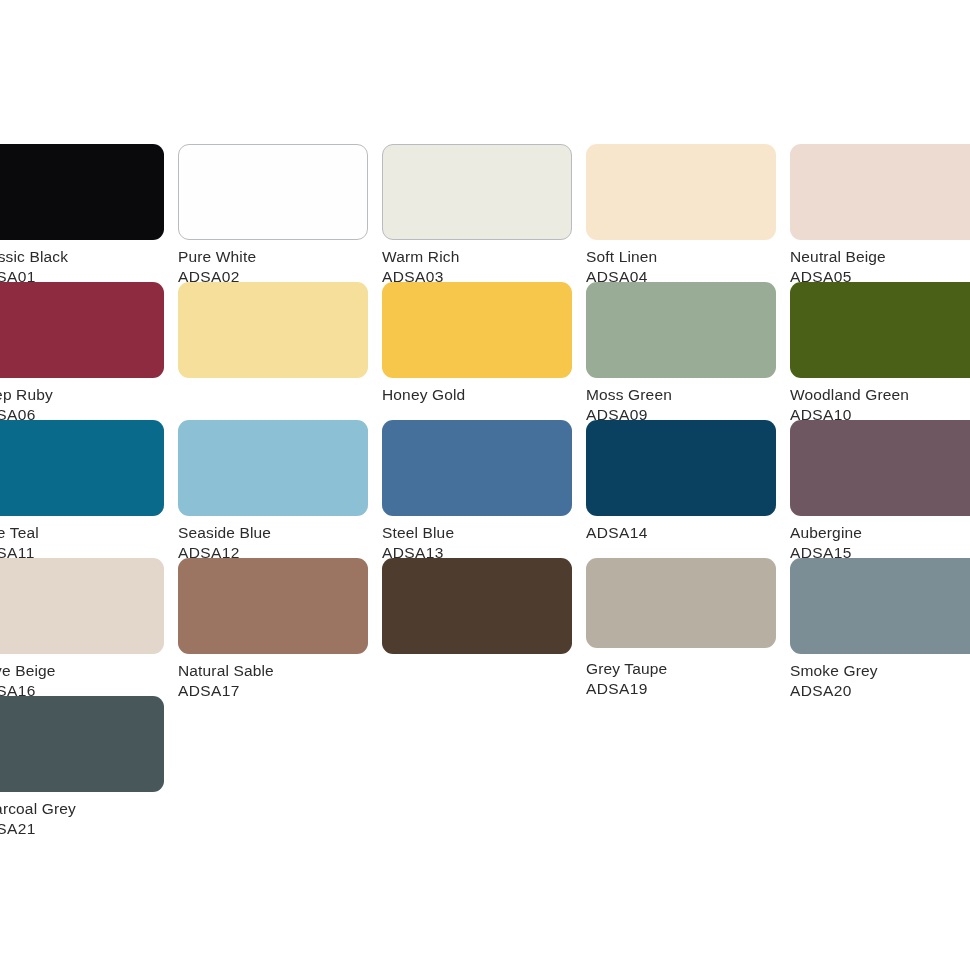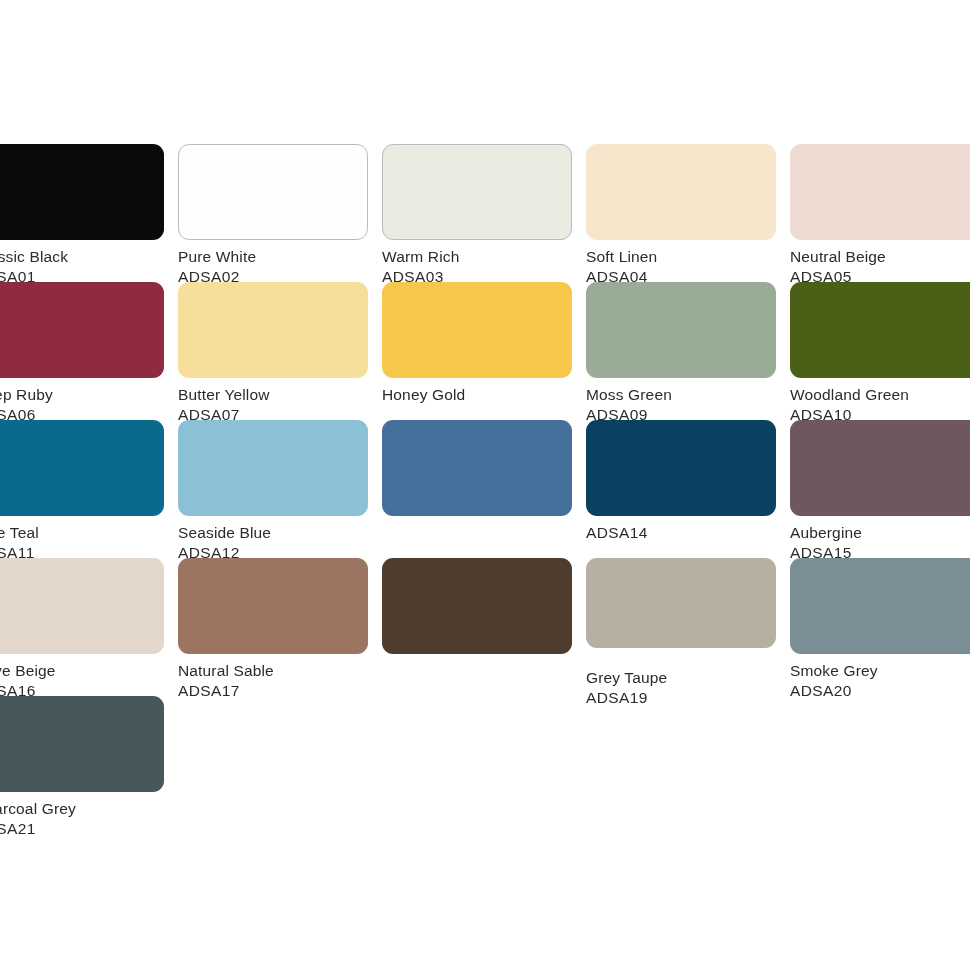--- a/index.html
+++ b/index.html
@@ -63,21 +63,21 @@
     font-size: 15.5px;
     letter-spacing: 0.15px;
     white-space: nowrap;
   }
   .swatch-code {
     letter-spacing: 0.4px;
   }
 
   
   .swatch-cell.short-chip .swatch-chip { height: 90px; }
-  .swatch-cell.short-chip .swatch-meta { margin-top: 20px; }
+  .swatch-cell.short-chip .swatch-meta { margin-top: 11px; }
 </style>
 </head>
 <body>
 
 <div id="palette-sheet">
   <div id="swatch-grid">
       <div class="swatch-cell">
         <div class="swatch-chip" style="background: rgb(10, 10, 12);"></div>
         <div class="swatch-meta">
           <span class="swatch-name">Classic Black</span>
@@ -114,24 +114,20 @@
       </div>
       <div class="swatch-cell">
         <div class="swatch-chip" style="background: rgb(142, 43, 65);"></div>
         <div class="swatch-meta">
           <span class="swatch-name">Deep Ruby</span>
           <span class="swatch-code">ADSA06</span>
         </div>
       </div>
       <div class="swatch-cell">
         <div class="swatch-chip" style="background: rgb(245, 223, 155);"></div>
-        <div class="swatch-meta">
-          <span class="swatch-name">Butter Yellow</span>
-          <span class="swatch-code">ADSA07</span>
-        </div>
       </div>
       <div class="swatch-cell">
         <div class="swatch-chip" style="background: rgb(246, 199, 75);"></div>
         <div class="swatch-meta">
           <span class="swatch-name">Honey Gold</span>
         </div>
       </div>
       <div class="swatch-cell">
         <div class="swatch-chip" style="background: rgb(153, 172, 149);"></div>
         <div class="swatch-meta">
@@ -155,20 +151,24 @@
       </div>
       <div class="swatch-cell">
         <div class="swatch-chip" style="background: rgb(140, 192, 212);"></div>
         <div class="swatch-meta">
           <span class="swatch-name">Seaside Blue</span>
           <span class="swatch-code">ADSA12</span>
         </div>
       </div>
       <div class="swatch-cell">
         <div class="swatch-chip" style="background: rgb(68, 112, 155);"></div>
+        <div class="swatch-meta">
+          <span class="swatch-name">Steel Blue</span>
+          <span class="swatch-code">ADSA13</span>
+        </div>
       </div>
       <div class="swatch-cell">
         <div class="swatch-chip" style="background: rgb(11, 65, 96);"></div>
         <div class="swatch-meta">
           <span class="swatch-code">ADSA14</span>
         </div>
       </div>
       <div class="swatch-cell">
         <div class="swatch-chip" style="background: rgb(110, 87, 96);"></div>
         <div class="swatch-meta">

